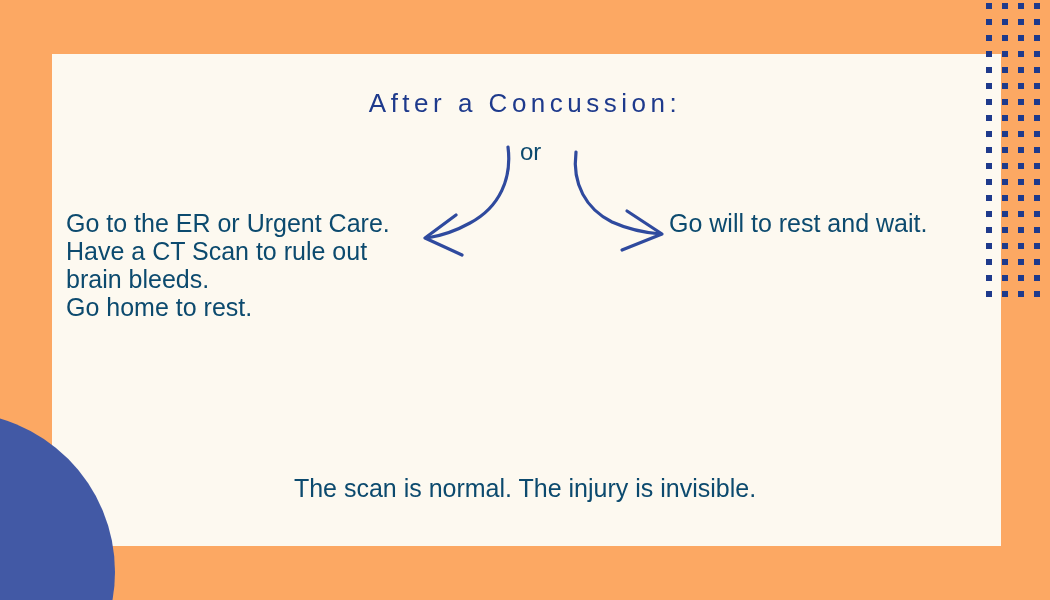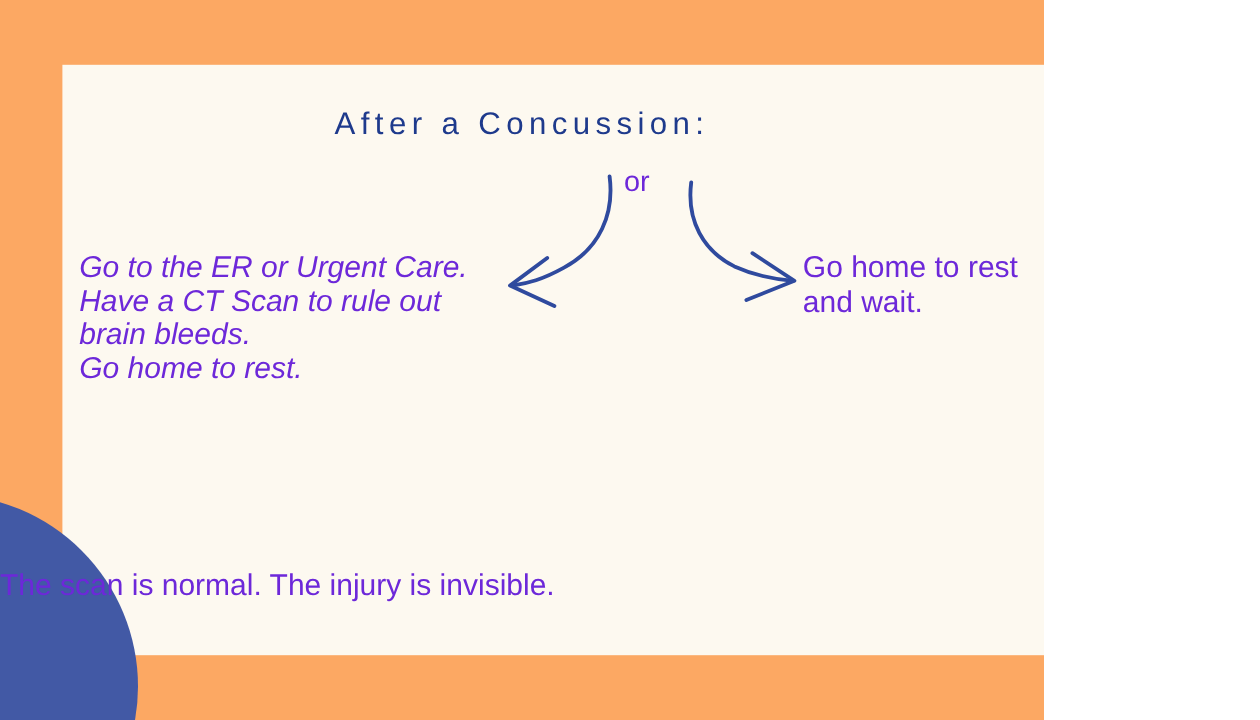--- a/index.html
+++ b/index.html
@@ -7,21 +7,21 @@
     padding: 0;
   }
   body {
     width: 1050px;
     height: 600px;
     overflow: hidden;
     font-family: "Liberation Sans", sans-serif;
   }
   #stage {
     position: relative;
-    width: 870px;
+    width: 1050px;
     height: 600px;
     background: #fca863;
     overflow: hidden;
   }
   
   #blue-circle {
     position: absolute;
     left: -205px;
     top: 412px;
     width: 320px;
@@ -55,21 +55,21 @@
   }
   #dot-grid .sq {
     position: absolute;
     width: 6px;
     height: 6px;
     background: #1e3a8c;
   }
 
   .txt {
     position: absolute;
-    color: #6d28d9;
+    color: #0c4a6e;
     z-index: 5;
     white-space: pre-line;
   }
 
   #title {
     left: 0;
     right: 0;
     top: 88px;
     text-align: center;
     font-size: 26px;
@@ -85,21 +85,20 @@
     top: 138px;
     font-size: 24px;
   }
 
   #left-text {
     left: 66px;
     top: 209px;
     font-size: 25px;
     line-height: 28px;
     text-align: left;
-    font-style: italic;
   }
 
   #right-text {
     left: 669px;
     top: 209px;
     font-size: 25px;
     text-align: left;
   }
 
   #then-label {
@@ -116,21 +115,21 @@
     top: 362px;
     text-align: center;
     font-size: 25px;
     line-height: 28.5px;
   }
 
   #para-scan {
     left: 0;
     right: 0;
     top: 474px;
-    text-align: left;
+    text-align: center;
     font-size: 25px;
   }
 
   #arrows {
     position: absolute;
     left: 0;
     top: 0;
     width: 1050px;
     height: 600px;
     z-index: 5;
@@ -238,19 +237,19 @@
       <path d="M576 152 C 572 184, 586 209, 612 222 C 632 231, 648 233, 661 234"></path>
       <path d="M627 211 L 662 234 L 622 250"></path>
     </g>
   </svg>
 
   <div id="left-text" class="txt">Go to the ER or Urgent Care.
 Have a CT Scan to rule out
 brain bleeds.
 Go home to rest.</div>
 
-  <div id="right-text" class="txt">Go home to rest and wait.</div>
+  <div id="right-text" class="txt">Go will to rest and wait.</div>
 
 
 
   <div id="para-scan" class="txt">The scan is normal. The injury is invisible.</div>
 
 </div>
 
 </body></html>

